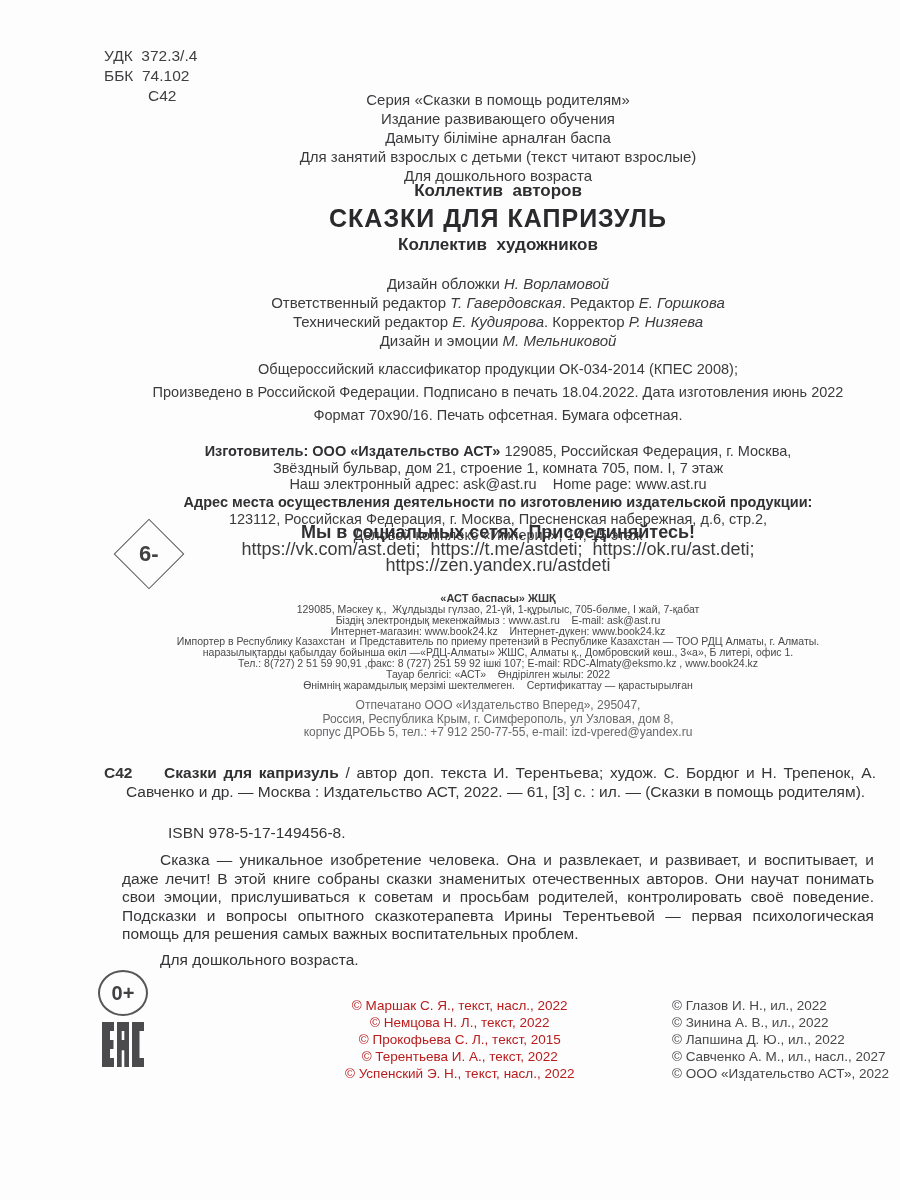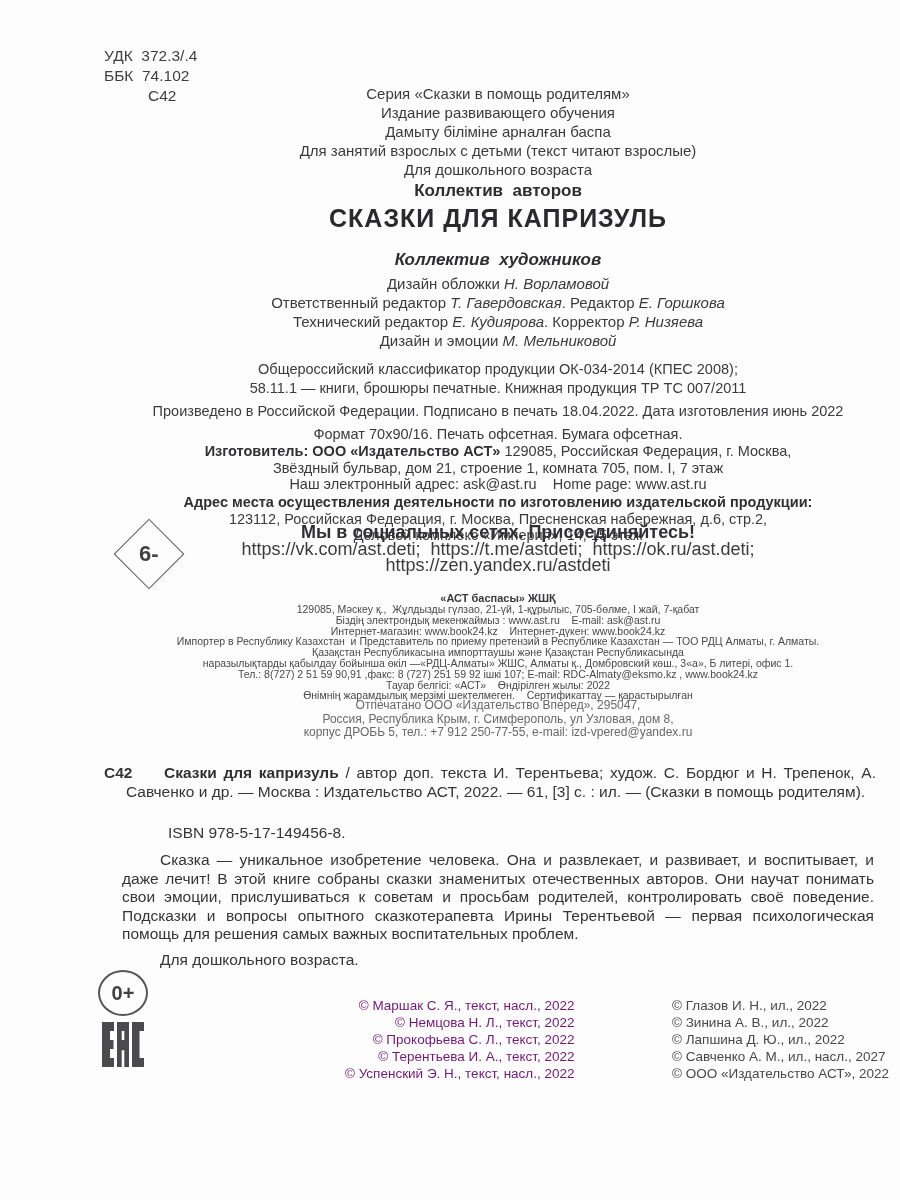--- a/index.html
+++ b/index.html
@@ -12,26 +12,26 @@
   }
   .sec{position:absolute;left:96px;width:804px;text-align:center;}
   .pre{white-space:pre-wrap;}
   .b{font-weight:bold;color:#313133;}
   .it{font-style:italic;}
 
   
   .ids{position:absolute;left:104px;top:46px;text-align:left;font-size:15.5px;line-height:20px;color:#3f3f41;}
   .ids .code{padding-left:44px;}
 
-  .series{top:84px;font-size:15px;line-height:19px;}
+  .series{top:90px;font-size:15px;line-height:19px;}
 
   .titleblock{top:180px;}
   .titleblock .authors,.titleblock .artists{font-size:17px;line-height:22px;font-weight:bold;color:#2e2e30;}
   .titleblock .maintitle{font-size:25px;line-height:32px;font-weight:bold;letter-spacing:1px;color:#2a2a2c;}
-  .titleblock .artists{margin-top:15px;font-style:italic;}
+  .titleblock .artists{margin-top:0;}
 
   .credits{top:274px;font-size:15px;line-height:19px;}
 
   .printinfo{top:360px;font-size:14.5px;line-height:19px;}
   .gap4{height:4px;}
 
   .publisher{top:443px;font-size:14.5px;line-height:16.5px;}
   .address{top:494px;font-size:14.5px;line-height:16.5px;}
   .social{top:524px;font-size:18px;line-height:16.5px;}
 
@@ -42,21 +42,21 @@
 
   .catalog{top:764px;text-align:left;font-size:15.5px;line-height:18.5px;color:#353537;}
   .catalog .code{position:absolute;left:8px;top:0;font-weight:bold;}
   .catalog p{margin:0 24px 0 30px;text-indent:38px;text-align:justify;}
   .isbn{top:824px;text-align:left;padding-left:72px;font-size:15.5px;color:#353537;}
 
   .annot{top:844px;text-align:left;font-size:15.5px;line-height:18.5px;color:#353537;}
   .annot p{margin:7px 26px;text-indent:38px;text-align:justify;}
   .annot p.short{text-align:left;}
 
-  .copyleft{position:absolute;left:345px;top:997px;text-align:right;font-size:13.5px;line-height:17px;color:#701a75;}
+  .copyleft{position:absolute;left:345px;top:997px;text-align:center;font-size:13.5px;line-height:17px;color:#b91c1c;}
   .copyright-col-r{position:absolute;left:672px;top:997px;text-align:left;font-size:13.5px;line-height:17px;color:#48484a;}
 
   
   .diamond{position:absolute;left:124px;top:529px;width:48px;height:48px;
     border:1.6px solid #565658;transform:rotate(45deg);display:flex;align-items:center;justify-content:center;}
   .diamond span{transform:rotate(-45deg);font-weight:bold;font-size:22px;color:#414143;letter-spacing:0;}
   .agecircle{position:absolute;left:98px;top:970px;width:46px;height:42px;border:2px solid #565658;border-radius:50%;
     display:flex;align-items:center;justify-content:center;font-weight:bold;font-size:20px;color:#414143;}
   .eac{position:absolute;left:101px;top:1022px;}
 </style>
@@ -85,21 +85,20 @@
 
 <div class="sec credits">
   <div><span>Дизайн обложки </span><span class="it">Н. Ворламовой</span></div>
   <div><span>Ответственный редактор </span><span class="it">Т. Гавердовская</span><span>. Редактор </span><span class="it">Е. Горшкова</span></div>
   <div><span>Технический редактор </span><span class="it">Е. Кудиярова</span><span>. Корректор </span><span class="it">Р. Низяева</span></div>
   <div><span>Дизайн и эмоции </span><span class="it">М. Мельниковой</span></div>
 </div>
 
 <div class="sec printinfo">
   <div>Общероссийский классификатор продукции ОК-034-2014 (КПЕС 2008);</div>
-  <div>58.11.1 — книги, брошюры печатные. Книжная продукция ТР ТС 007/2011</div>
   <div class="gap4"></div>
   <div>Произведено в Российской Федерации. Подписано в печать 18.04.2022. Дата изготовления июнь 2022</div>
   <div class="gap4"></div>
   <div>Формат 70х90/16. Печать офсетная. Бумага офсетная.</div>
 </div>
 
 <div class="sec publisher">
   <div><span class="b">Изготовитель: ООО «Издательство АСТ» </span><span>129085, Российская Федерация, г. Москва,</span></div>
   <div>Звёздный бульвар, дом 21, строение 1, комната 705, пом. I, 7 этаж</div>
   <div class="pre">Наш электронный адрес: ask@ast.ru    Home page: www.ast.ru</div>
@@ -116,21 +115,20 @@
   <div class="pre">https://vk.com/ast.deti;  https://t.me/astdeti;  https://ok.ru/ast.deti;</div>
   <div class="pre">https://zen.yandex.ru/astdeti</div>
 </div>
 
 <div class="sec kazakh">
   <div class="hdr">«АСТ баспасы» ЖШҚ</div>
   <div class="pre">129085, Мәскеу қ.,  Жұлдызды гүлзао, 21-үй, 1-құрылыс, 705-бөлме, I жай, 7-қабат</div>
   <div class="pre">Біздің электрондық мекенжаймыз : www.ast.ru    E-mail: ask@ast.ru</div>
   <div class="pre">Интернет-магазин: www.book24.kz    Интернет-дүкен: www.book24.kz</div>
   <div class="pre">Импортер в Республику Казахстан  и Представитель по приему претензий в Республике Казахстан — ТОО РДЦ Алматы, г. Алматы.</div>
-  <div class="pre">Қазақстан Республикасына импорттаушы және Қазақстан Республикасында</div>
   <div class="pre">наразылықтарды қабылдау бойынша өкіл —«РДЦ-Алматы» ЖШС, Алматы қ., Домбровский көш., 3«а», Б литері, офис 1.</div>
   <div class="pre">Тел.: 8(727) 2 51 59 90,91 ,факс: 8 (727) 251 59 92 ішкі 107; E-mail: RDC-Almaty@eksmo.kz , www.book24.kz</div>
   <div class="pre">Тауар белгісі: «АСТ»    Өндірілген жылы: 2022</div>
   <div class="pre">Өнімнің жарамдылық мерзімі шектелмеген.    Сертификаттау — қарастырылған</div>
 </div>
 
 <div class="sec printedat">
   <div>Отпечатано ООО «Издательство Вперед», 295047,</div>
   <div>Россия, Республика Крым, г. Симферополь, ул Узловая, дом 8,</div>
   <div>корпус ДРОБЬ 5, тел.: +7 912 250-77-55, e-mail: izd-vpered@yandex.ru</div>
@@ -143,21 +141,21 @@
 <div class="sec isbn">ISBN 978-5-17-149456-8.</div>
 
 <div class="sec annot">
   <p>Сказка — уникальное изобретение человека. Она и развлекает, и развивает, и воспитывает, и даже лечит! В этой книге собраны сказки знаменитых отечественных авторов. Они научат понимать свои эмоции, прислушиваться к советам и просьбам родителей, контролировать своё поведение. Подсказки и вопросы опытного сказкотерапевта Ирины Терентьевой — первая психологическая помощь для решения самых важных воспитательных проблем.</p>
   <p class="short">Для дошкольного возраста.</p>
 </div>
 
 <div class="copyleft">
   <div>© Маршак С. Я., текст, насл., 2022</div>
   <div>© Немцова Н. Л., текст, 2022</div>
-  <div>© Прокофьева С. Л., текст, 2022</div>
+  <div>© Прокофьева С. Л., текст, 2015</div>
   <div>© Терентьева И. А., текст, 2022</div>
   <div>© Успенский Э. Н., текст, насл., 2022</div>
 </div>
 <div class="copyright-col-r">
   <div>© Глазов И. Н., ил., 2022</div>
   <div>© Зинина А. В., ил., 2022</div>
   <div>© Лапшина Д. Ю., ил., 2022</div>
   <div>© Савченко А. М., ил., насл., 2027</div>
   <div>© ООО «Издательство АСТ», 2022</div>
 </div>

